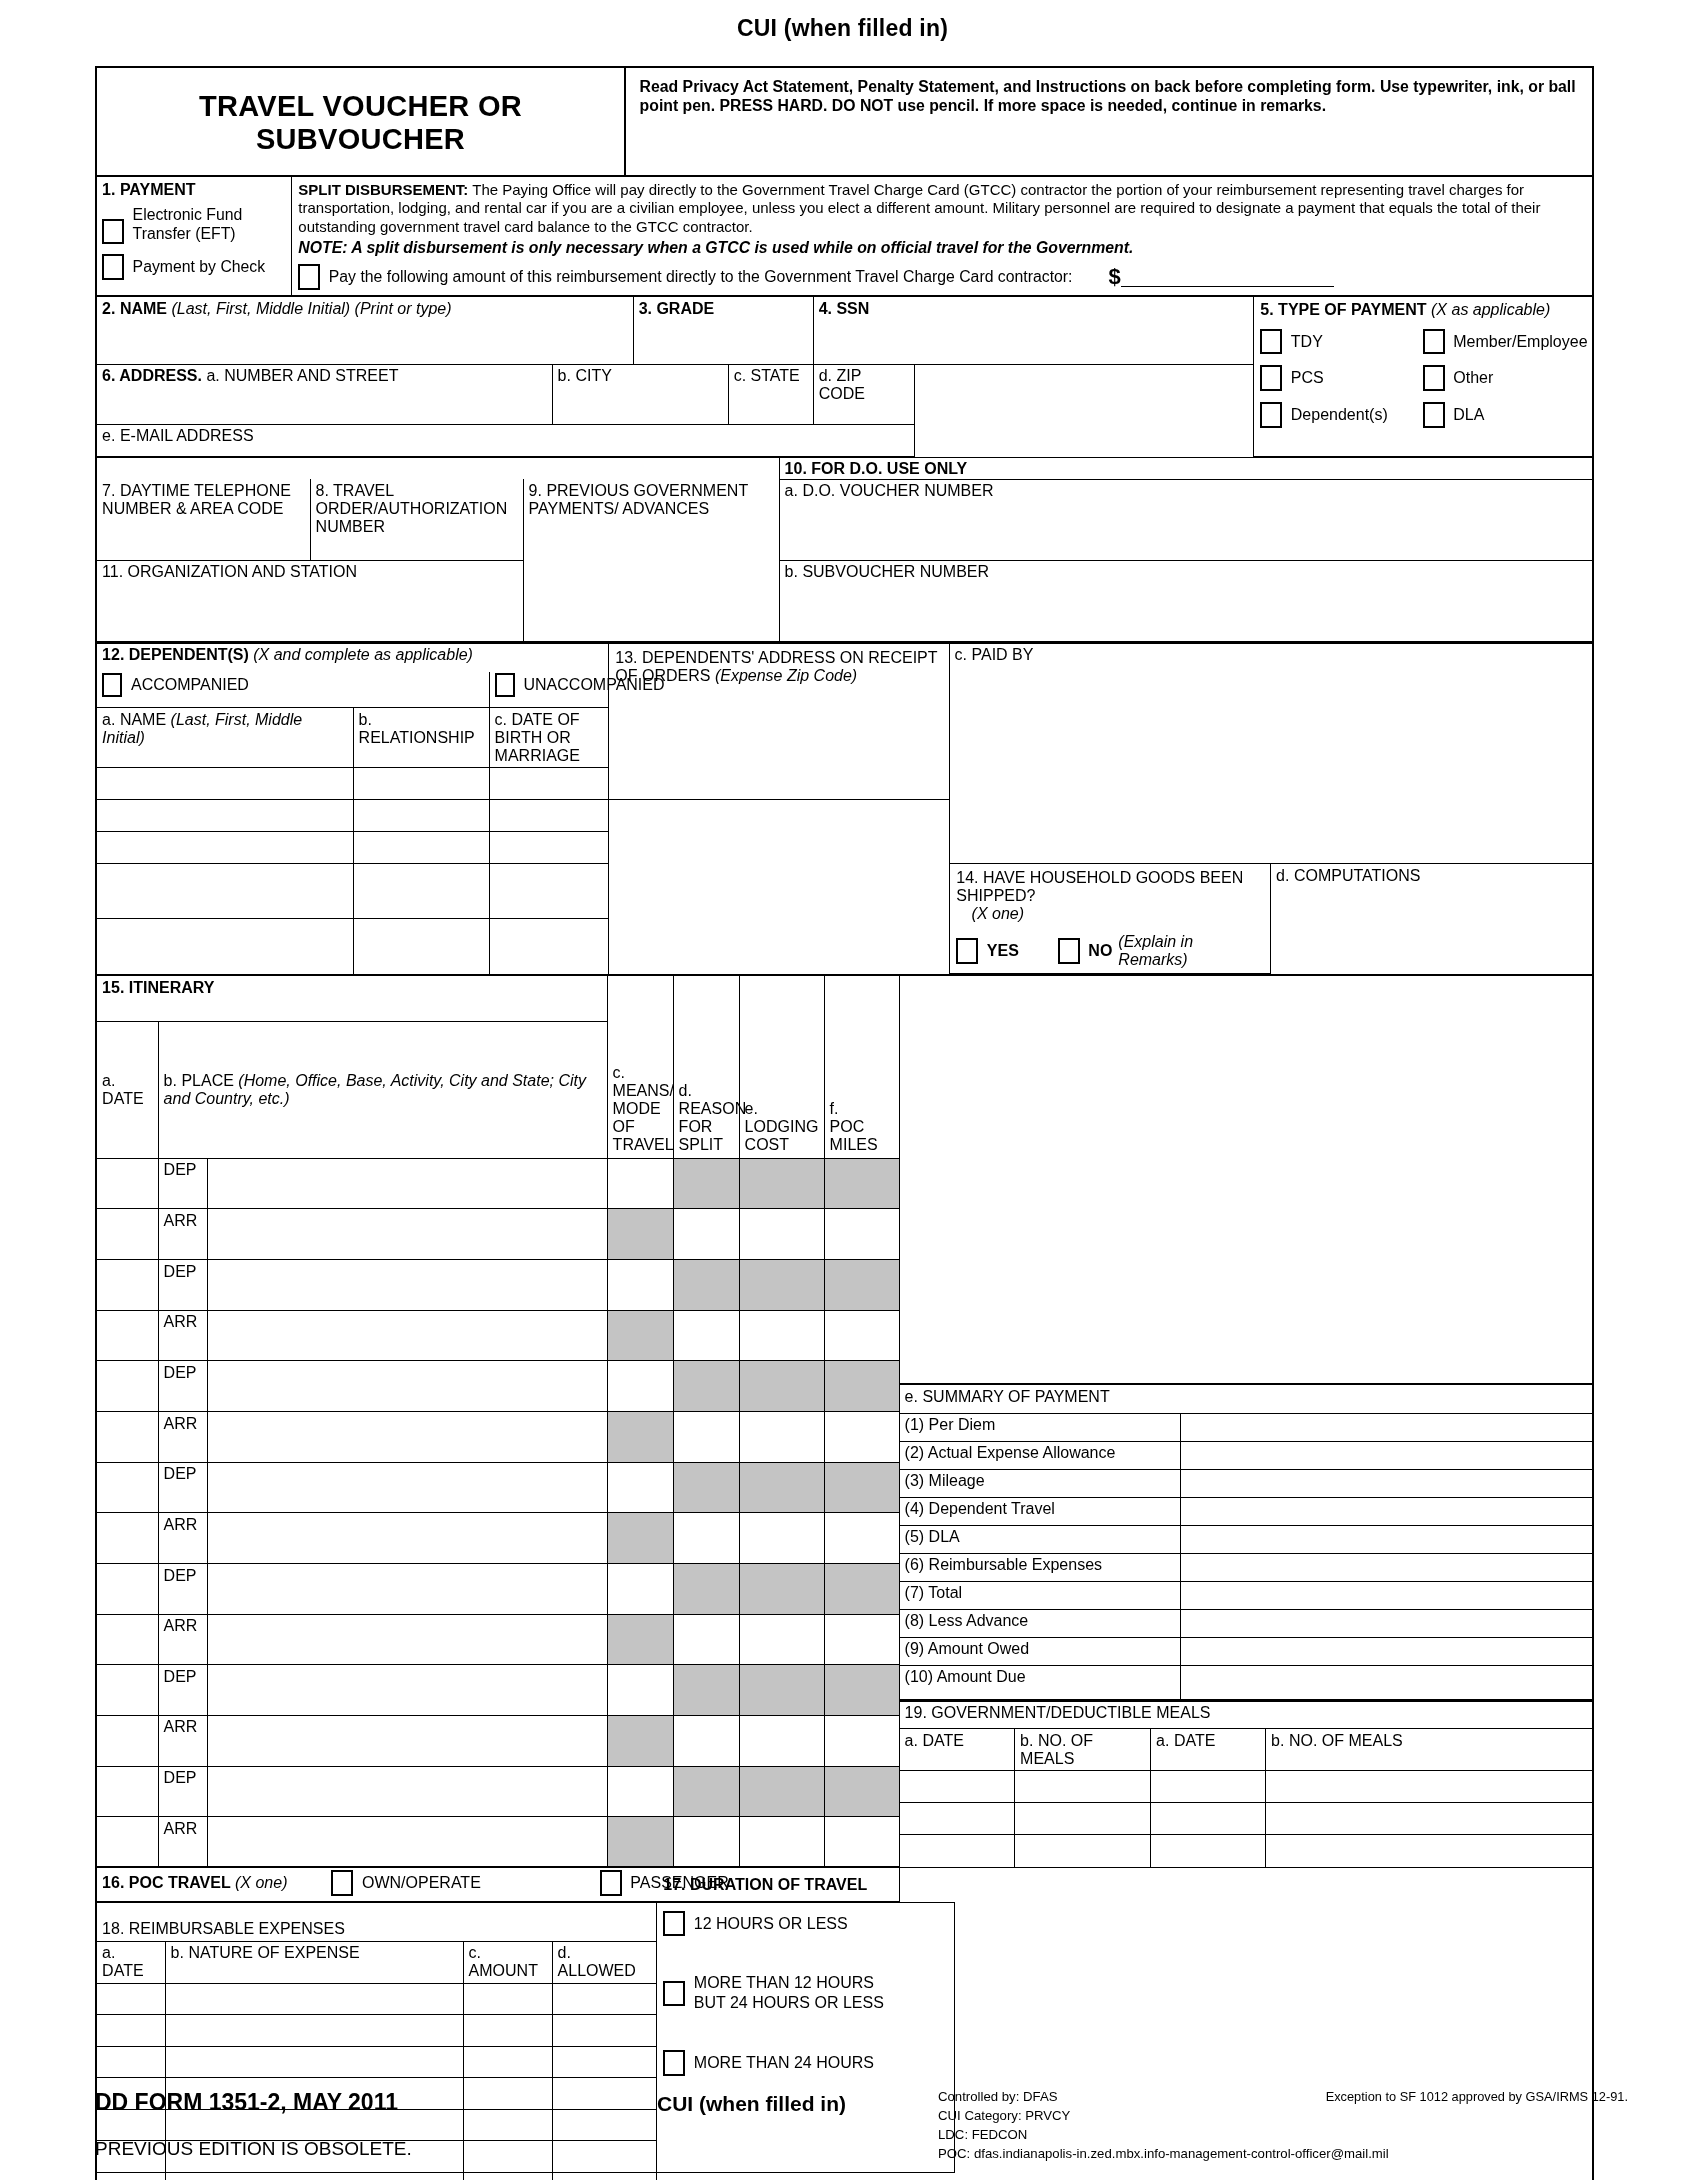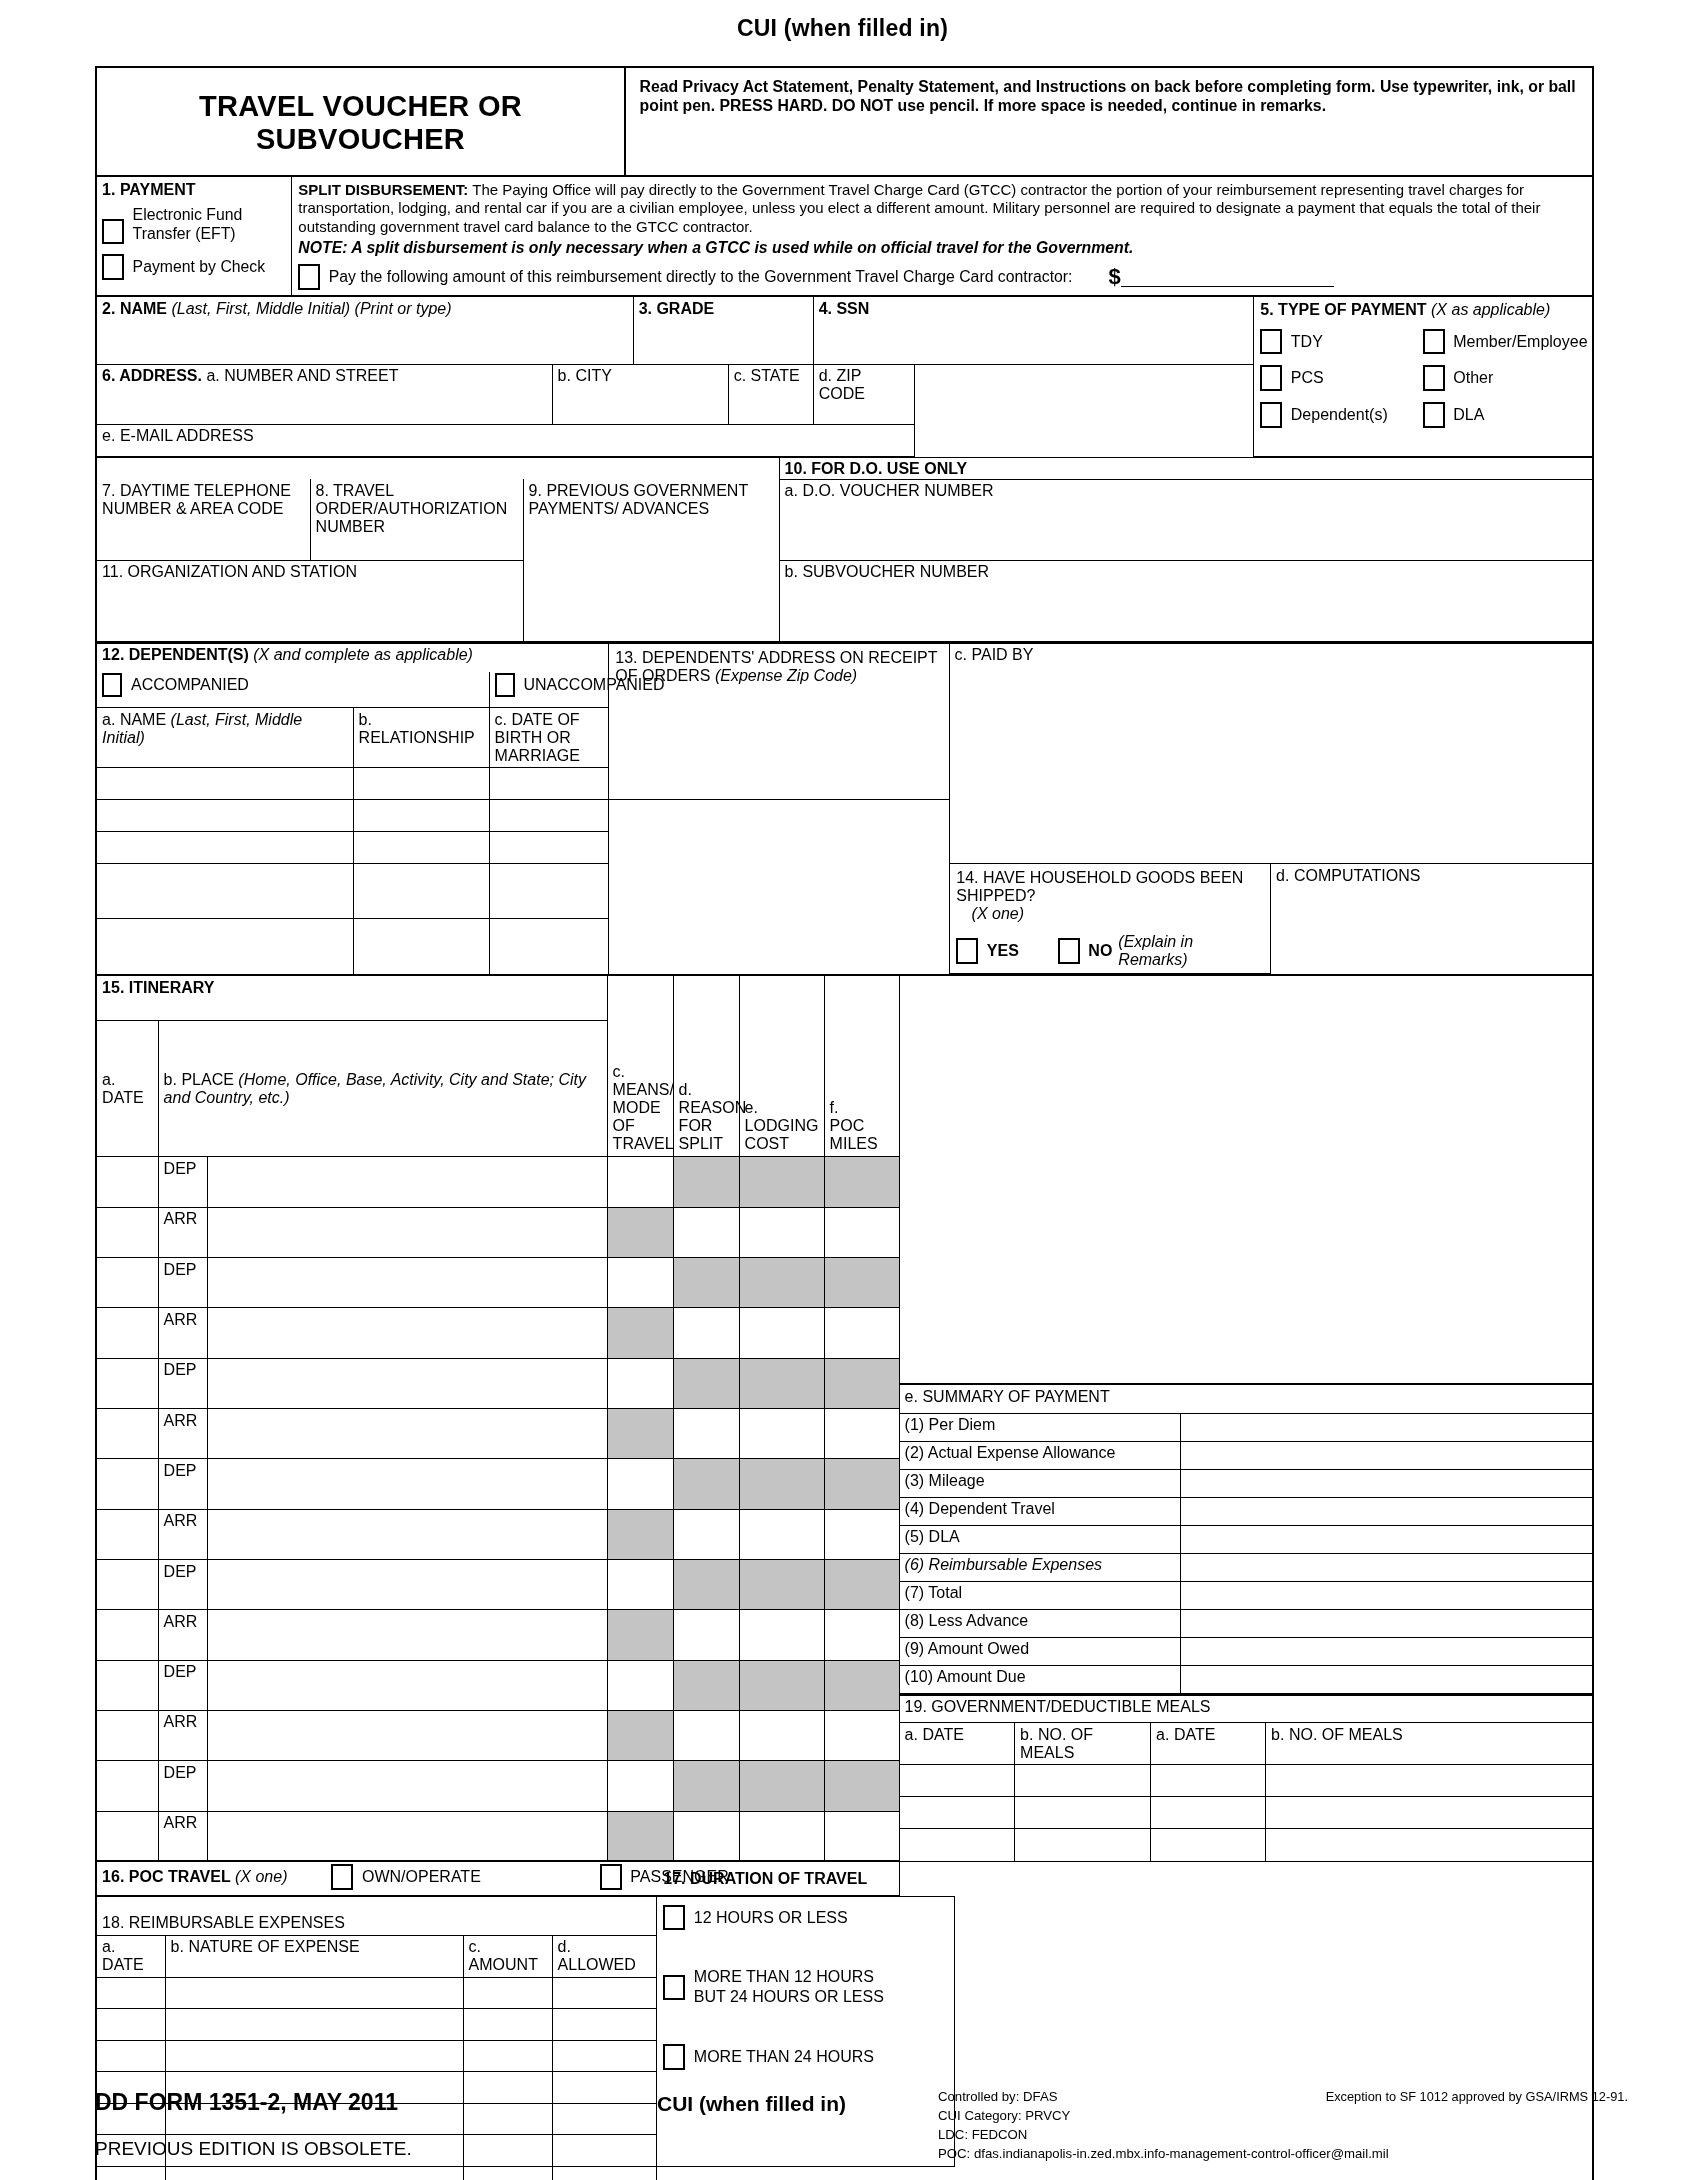--- a/index.html
+++ b/index.html
@@ -473,37 +473,37 @@
             </tr>
             <tr>
               <td style="border-left:none;height:28px;">(4) Dependent Travel</td>
               <td style="border-right:none;"></td>
             </tr>
             <tr>
               <td style="border-left:none;height:28px;">(5) DLA</td>
               <td style="border-right:none;"></td>
             </tr>
             <tr>
-              <td style="border-left:none;height:28px;font-style:italic;">(6) Reimbursable Expenses</td>
+              <td style="border-left:none;height:28px;">(6) Reimbursable Expenses</td>
               <td style="border-right:none;"></td>
             </tr>
             <tr>
               <td style="border-left:none;height:28px;">(7) Total</td>
               <td style="border-right:none;"></td>
             </tr>
             <tr>
               <td style="border-left:none;height:28px;">(8) Less Advance</td>
               <td style="border-right:none;"></td>
             </tr>
             <tr>
               <td style="border-left:none;height:28px;">(9) Amount Owed</td>
               <td style="border-right:none;"></td>
             </tr>
             <tr>
-              <td style="border-left:none;height:28px;">(10) Amount Due</td>
+              <td style="border-left:none;height:34px;">(10) Amount Due</td>
               <td style="border-right:none;"></td>
             </tr>
           </tbody>
               </table>
 
           <table class="grid" style="border:none;border-top:2.1px solid #000;">
             <colgroup>
                   <col style="width:115px">
                   <col style="width:136px">
                   <col style="width:115px">

